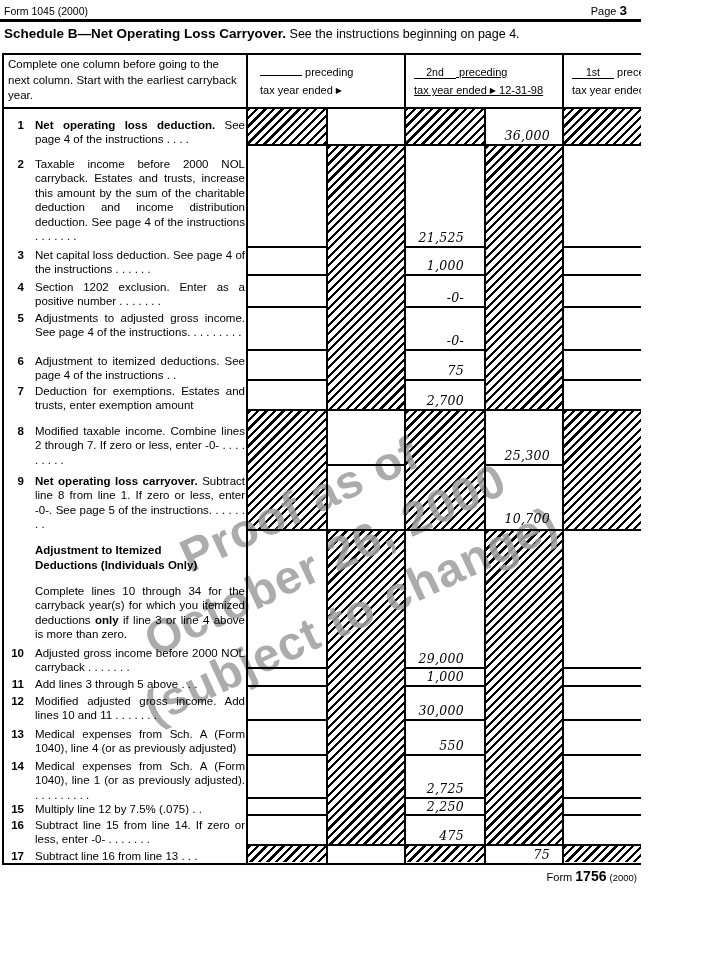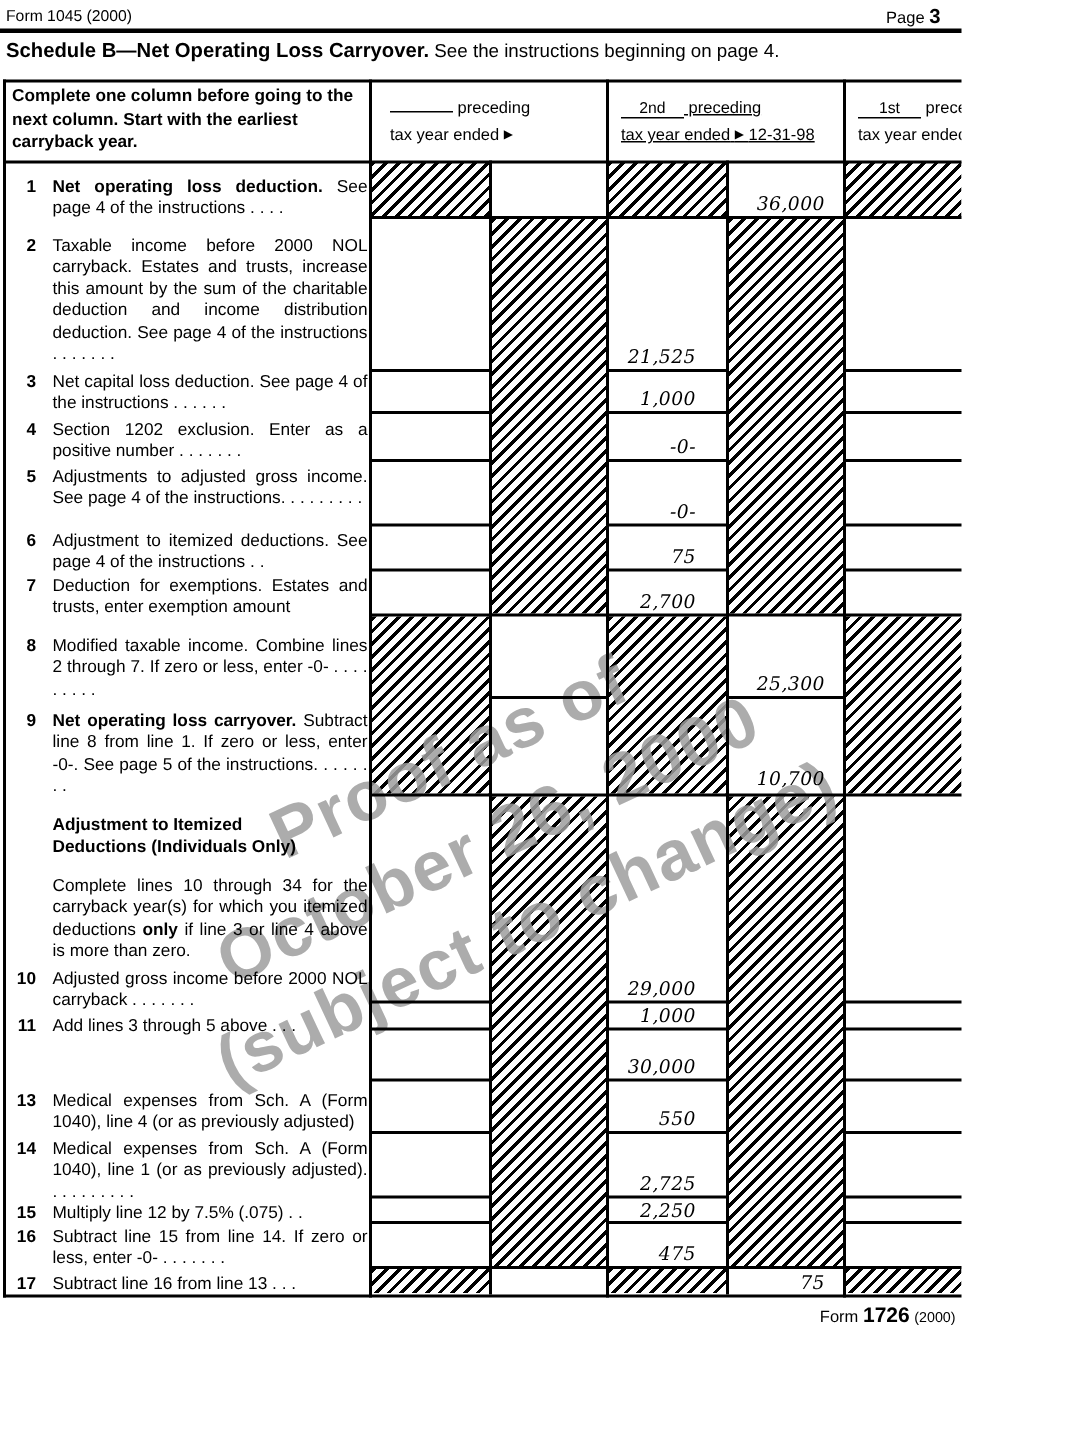--- a/index.html
+++ b/index.html
@@ -10,21 +10,21 @@
   
   .hatch{position:absolute;z-index:1;
          background:repeating-linear-gradient(135deg,#000 0 2.2px,#fff 2.2px 6px);}
   
   .txt{position:absolute;z-index:4;}
   .topbar-left{left:4px;top:5px;font-size:10.5px;}
   .topbar-right{right:14px;top:3px;font-size:11px;}
   .topbar-right b{font-size:13.5px;}
   .sched-title{left:4px;top:26px;font-size:12.5px;}
   .sched-title b{font-size:13.5px;}
-  .instr-cell{left:8px;top:57px;width:230px;font-size:11.5px;line-height:15.5px;font-weight:bold;}
+  .instr-cell{left:8px;top:57px;width:230px;font-size:11.5px;line-height:15.5px;}
   .colhdr{position:absolute;z-index:4;font-size:11px;line-height:18px;white-space:nowrap;}
   .blank{display:inline-block;min-width:36px;border-bottom:1.4px solid #000;
          text-align:center;line-height:12px;padding:0 3px;font-size:10.5px;}
   .arrow{font-size:8px;vertical-align:1px;}
   
   .li{position:absolute;left:2px;width:243px;display:flex;z-index:4;}
   .ln{width:22px;flex:none;text-align:right;font-weight:bold;font-size:11.5px;line-height:14.4px;}
   .lt{flex:1;margin-left:11px;font-size:11.5px;line-height:14.4px;text-align:justify;}
   .sec-head{position:absolute;left:35px;width:212px;z-index:4;
             font-size:11.5px;line-height:14.6px;font-weight:bold;}
@@ -118,20 +118,24 @@
       <span class="lt"><span>Complete lines 10 through 34 for the carryback year(s) for which you itemized deductions </span><b>only</b><span> if line 3 or line 4 above is more than zero.</span></span>
     </div>
 
   <div class="li" style="top:646px">
       <span class="ln">10</span>
       <span class="lt"><span>Adjusted gross income before 2000 NOL carryback    .   .   .   .   .   .   .</span></span>
     </div>
   <div class="li" style="top:677px">
       <span class="ln">11</span>
       <span class="lt"><span>Add lines 3 through 5 above  .   .   .</span></span>
+    </div>
+  <div class="li" style="top:694px">
+      <span class="ln">12</span>
+      <span class="lt"><span>Modified adjusted gross income. Add lines 10 and 11    .   .   .   .   .   .   .</span></span>
     </div>
   <div class="li" style="top:727px">
       <span class="ln">13</span>
       <span class="lt"><span>Medical expenses from Sch. A (Form 1040), line 4 (or as previously adjusted)</span></span>
     </div>
   <div class="li" style="top:759px">
       <span class="ln">14</span>
       <span class="lt"><span>Medical expenses from Sch. A (Form 1040), line 1 (or as previously adjusted).   .   .   .   .   .   .   .   .   .</span></span>
     </div>
   <div class="li" style="top:802px">
@@ -166,21 +170,21 @@
   <div class="val b2v" style="top:847px">75</div>
 
   <div class="wm">
     <div>Proof as of</div>
     <div>October 26, 2000</div>
     <div>(subject to change)</div>
   </div>
 
   <div class="footer">
     <span>Form</span>
-    <b>1726</b>
+    <b>1756</b>
     <span class="yr">(2000)</span>
   </div>
 
   <div id="grid-layer">
       <div class="hatch" style="left: 248px; top: 108px; width: 78px; height: 36px;"></div>
       <div class="hatch" style="left: 406px; top: 108px; width: 78px; height: 36px;"></div>
       <div class="hatch" style="left: 564px; top: 108px; width: 77px; height: 36px;"></div>
       <div class="hatch" style="left: 328px; top: 146px; width: 76px; height: 263px;"></div>
       <div class="hatch" style="left: 486px; top: 146px; width: 76px; height: 263px;"></div>
       <div class="hatch" style="left: 643px; top: 146px; width: 76px; height: 263px;"></div>

